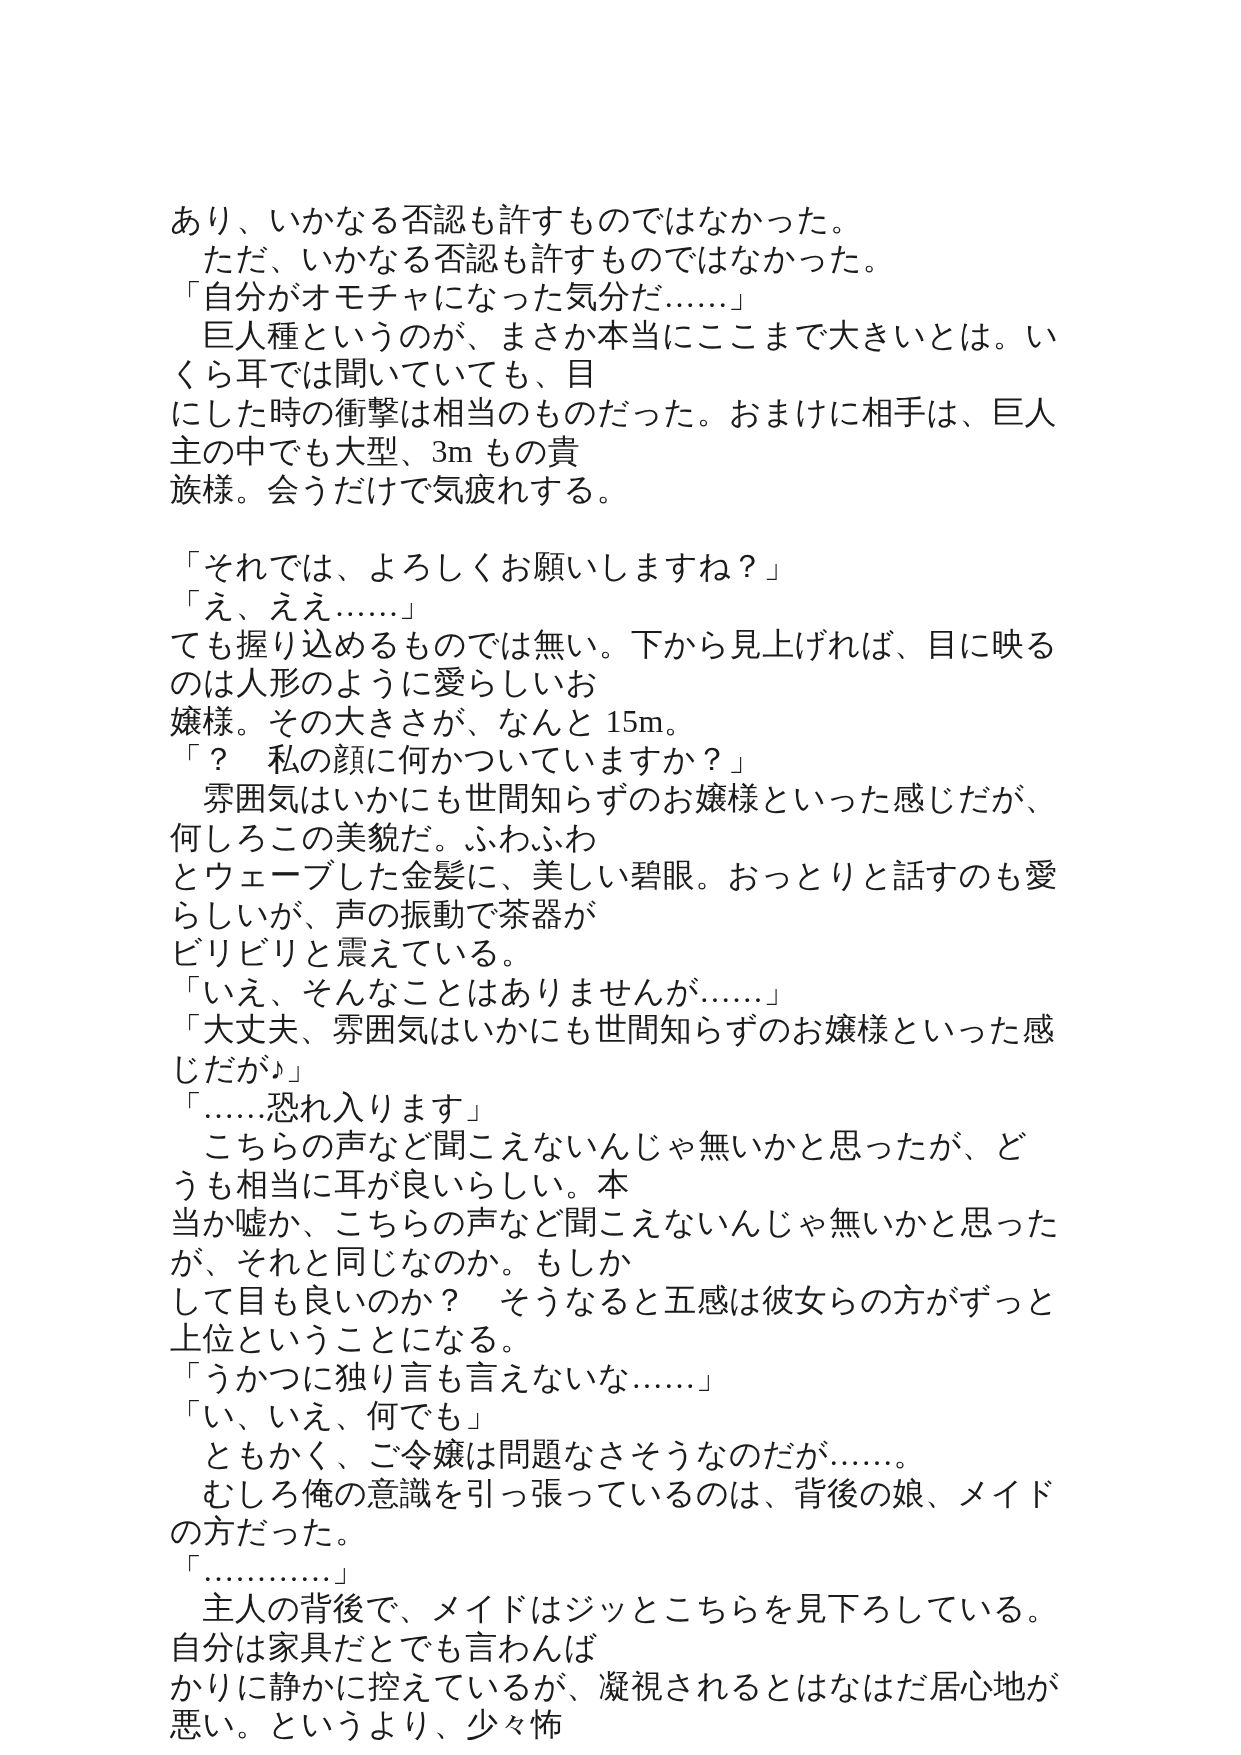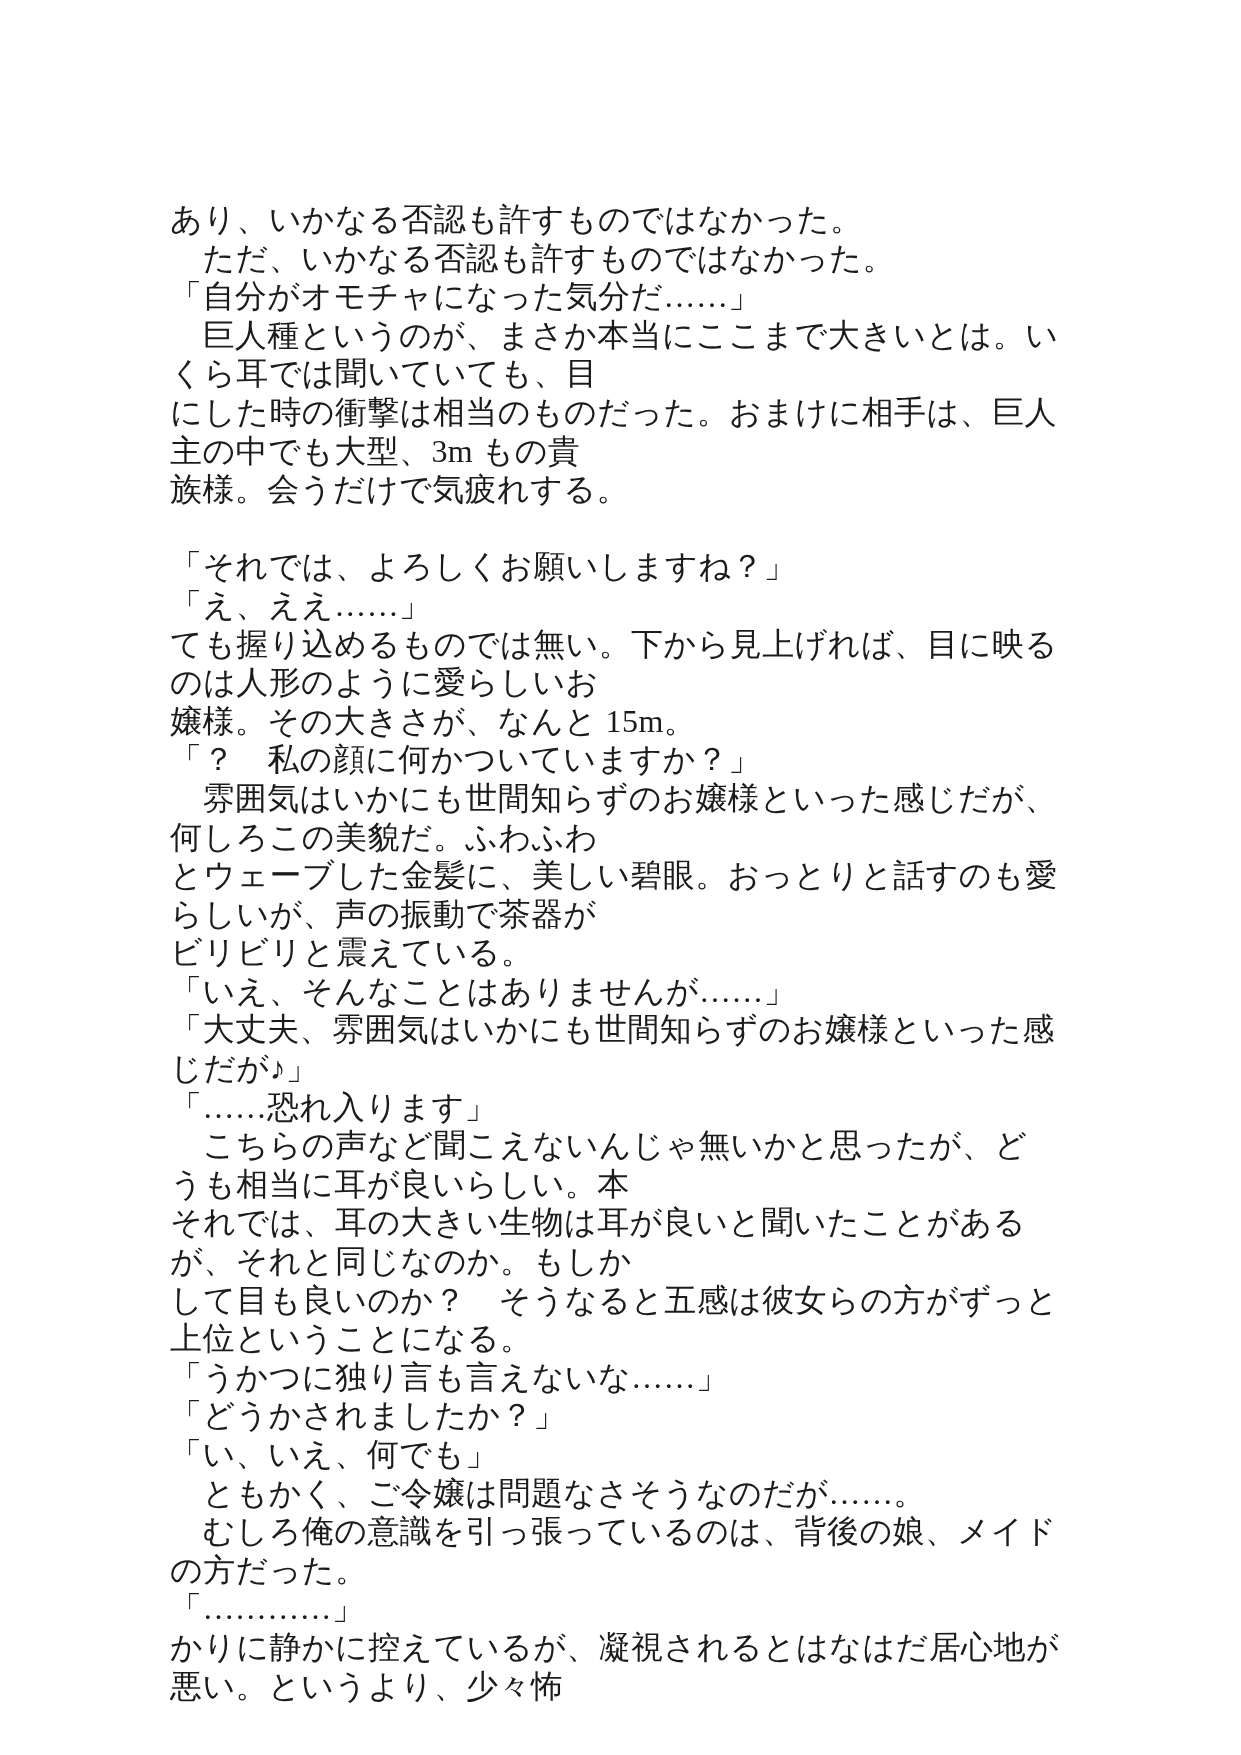--- a/index.html
+++ b/index.html
@@ -50,23 +50,23 @@
       <div class="line">ても握り込めるものでは無い。下から見上げれば、目に映るのは人形のように愛らしいお</div>
       <div class="line">嬢様。その大きさが、なんと 15m。</div>
       <div class="line">「？　私の顔に何かついていますか？」</div>
       <div class="line">　雰囲気はいかにも世間知らずのお嬢様といった感じだが、何しろこの美貌だ。ふわふわ</div>
       <div class="line">とウェーブした金髪に、美しい碧眼。おっとりと話すのも愛らしいが、声の振動で茶器が</div>
       <div class="line">ビリビリと震えている。</div>
       <div class="line">「いえ、そんなことはありませんが……」</div>
       <div class="line">「大丈夫、雰囲気はいかにも世間知らずのお嬢様といった感じだが♪」</div>
       <div class="line">「……恐れ入ります」</div>
       <div class="line">　こちらの声など聞こえないんじゃ無いかと思ったが、どうも相当に耳が良いらしい。本</div>
-      <div class="line">それでは、耳の大きい生物は耳が良いと聞いたことがあるが、それと同じなのか。もしか</div>
+      <div class="line">当か嘘か、こちらの声など聞こえないんじゃ無いかと思ったが、それと同じなのか。もしか</div>
       <div class="line">して目も良いのか？　そうなると五感は彼女らの方がずっと上位ということになる。</div>
       <div class="line">「うかつに独り言も言えないな……」</div>
-      <div class="line">「どうかされましたか？」</div>
       <div class="line">「い、いえ、何でも」</div>
       <div class="line">　ともかく、ご令嬢は問題なさそうなのだが……。</div>
       <div class="line">　むしろ俺の意識を引っ張っているのは、背後の娘、メイドの方だった。</div>
       <div class="line">「…………」</div>
+      <div class="line">　主人の背後で、メイドはジッとこちらを見下ろしている。自分は家具だとでも言わんば</div>
       <div class="line">かりに静かに控えているが、凝視されるとはなはだ居心地が悪い。というより、少々怖</div>
     </div>
 </div>
 
 </body></html>

